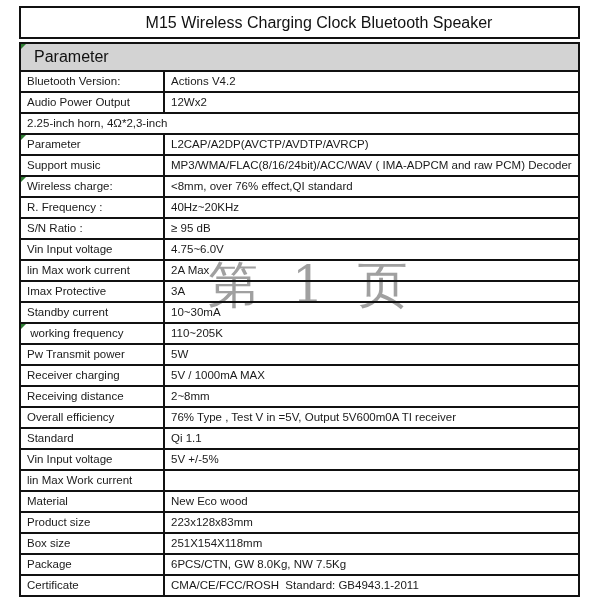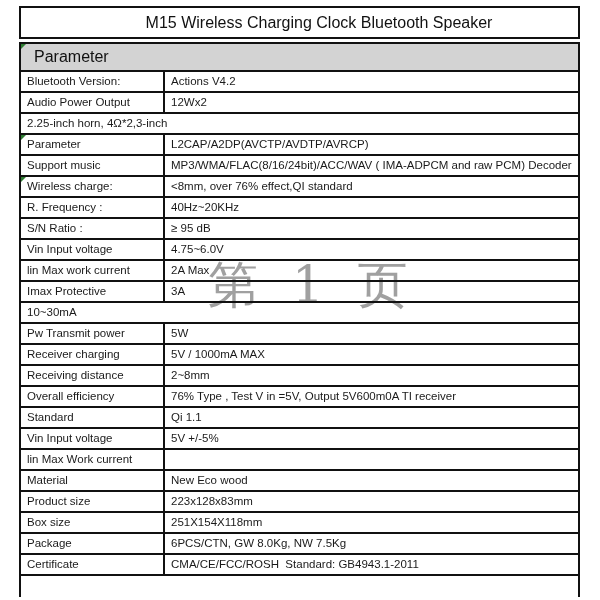--- a/index.html
+++ b/index.html
@@ -170,21 +170,27 @@
       </div>
       <div class="spec-row">
         <div class="spec-label">lin Max work current</div>
         <div class="spec-value">2A Max</div>
       </div>
       <div class="spec-row">
         <div class="spec-label">Imax Protective</div>
         <div class="spec-value">3A</div>
       </div>
       <div class="spec-row">
+        <div class="spec-label">Standby current</div>
         <div class="spec-value">10~30mA</div>
+      </div>
+      <div class="spec-row">
+        <span class="corner-flag"></span>
+        <div class="spec-label"> working frequency</div>
+        <div class="spec-value">110~205K</div>
       </div>
       <div class="spec-row">
         <div class="spec-label">Pw Transmit power</div>
         <div class="spec-value">5W</div>
       </div>
       <div class="spec-row">
         <div class="spec-label">Receiver charging</div>
         <div class="spec-value">5V / 1000mA MAX</div>
       </div>
       <div class="spec-row">

